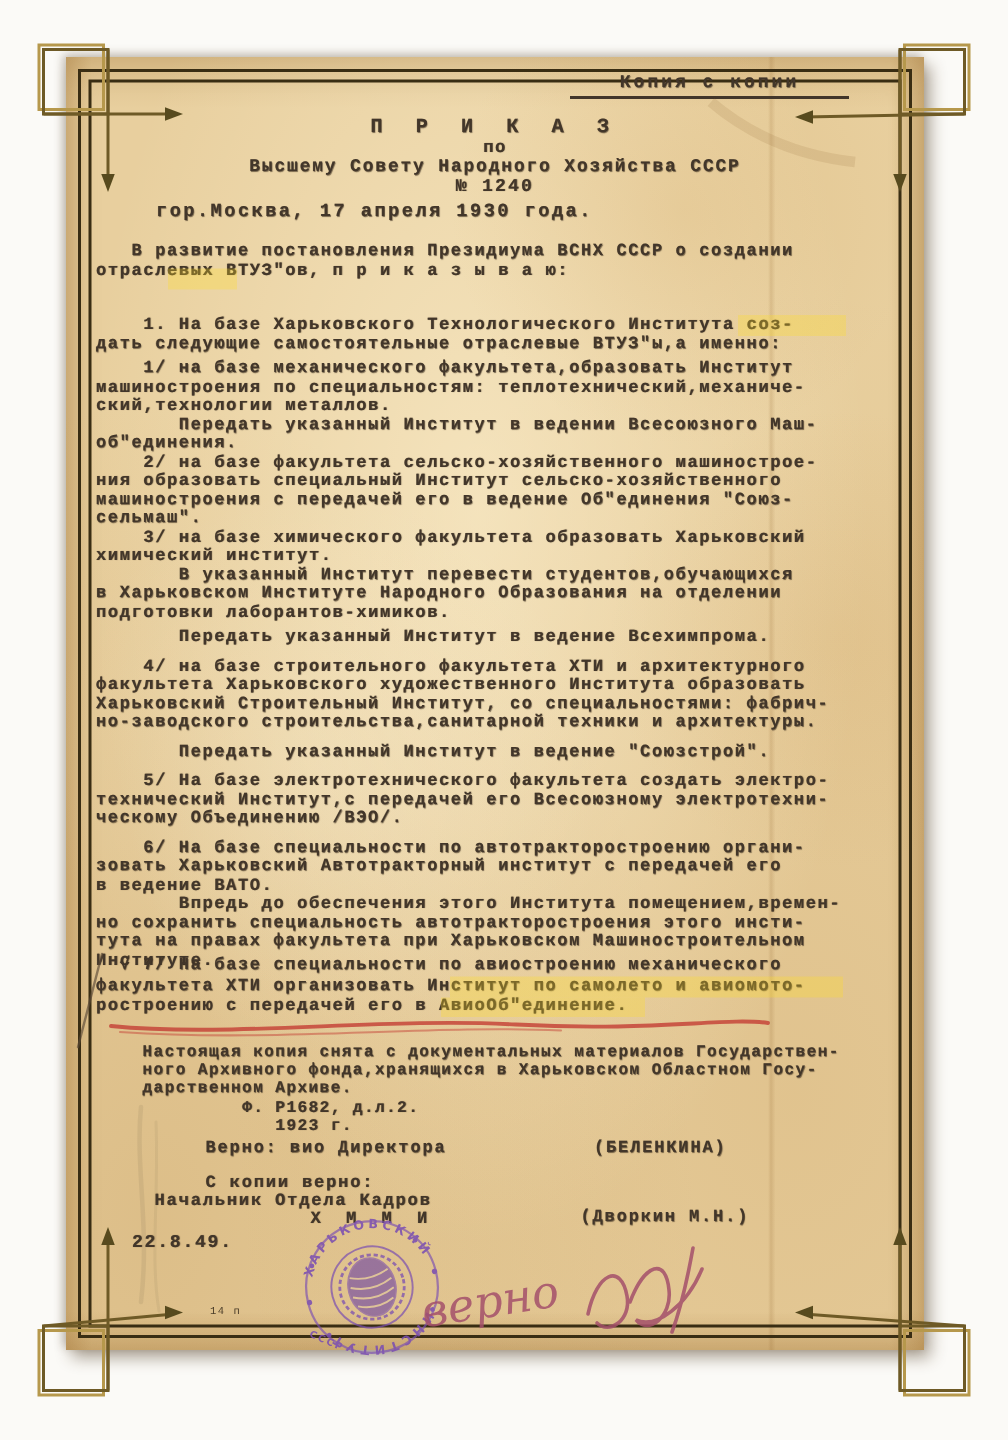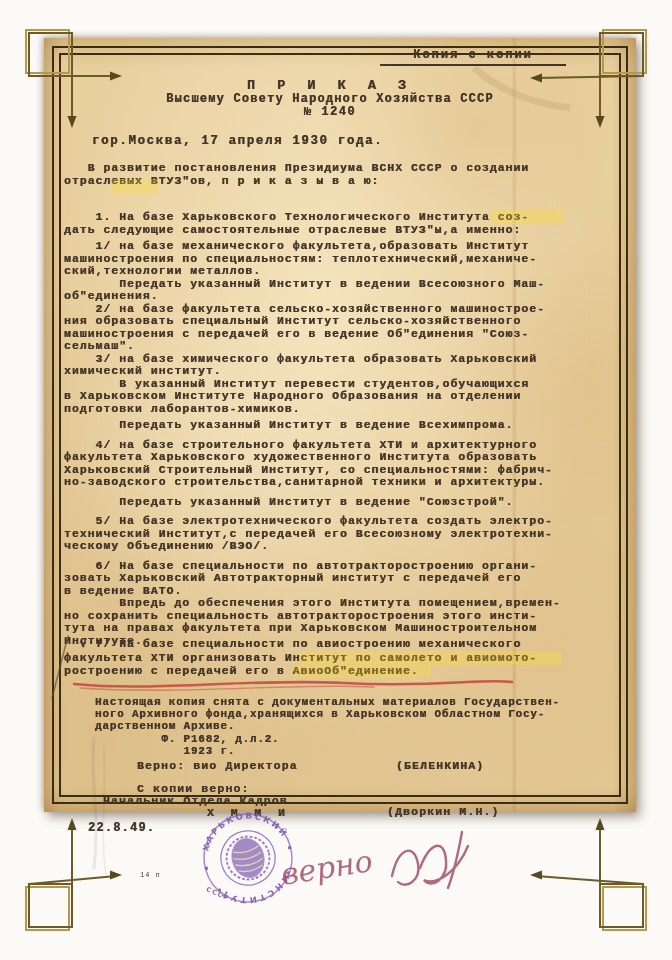--- a/index.html
+++ b/index.html
@@ -8,31 +8,30 @@
     background:#fbfaf7;
     position:relative;
     overflow:hidden;
     font-family:"Liberation Mono","DejaVu Sans Mono",monospace;
   }
   .page{position:absolute;inset:0;}
   
   .corner-marks{position:absolute;left:0;top:0;width:672px;height:960px;z-index:5;pointer-events:none;}
   
   .paper{
-    position:absolute;left:44px;top:38px;width:572px;height:774px;
+    position:absolute;left:44px;top:38px;width:572px;height:862px;
     background:
       radial-gradient(ellipse at 48% 35%, rgba(255,244,214,.55), rgba(255,244,214,0) 62%),
       radial-gradient(ellipse at 85% 80%, rgba(190,140,70,.18), rgba(190,140,70,0) 55%),
       radial-gradient(ellipse at 10% 90%, rgba(180,130,60,.22), rgba(180,130,60,0) 50%),
       linear-gradient(90deg, rgba(150,105,45,.25) 0, rgba(150,105,45,0) 3%, rgba(150,105,45,0) 96%, rgba(150,105,45,.28) 100%),
       linear-gradient(0deg, rgba(150,105,45,.22) 0, rgba(150,105,45,0) 3%, rgba(150,105,45,0) 96%, rgba(150,105,45,.15) 100%),
       #e8cf9e;
     box-shadow: 4px 5px 10px rgba(70,50,25,.45), -2px -2px 6px rgba(70,50,25,.28), inset 0 0 22px rgba(160,115,50,.35);
     z-index:2;
-    padding-left:20px;
   }
   .texture{position:absolute;inset:0;pointer-events:none;
     background:
       radial-gradient(circle at 72% 12%, rgba(205,160,90,.20), transparent 18%),
       radial-gradient(circle at 30% 55%, rgba(255,248,225,.25), transparent 30%),
       radial-gradient(circle at 90% 45%, rgba(200,150,80,.14), transparent 22%),
       linear-gradient(90deg, transparent 468px, rgba(140,95,40,.18) 470px, transparent 473px);
   }
   .border{position:absolute;border:2px solid #392d13;pointer-events:none;}
   .border.outer{inset:8px;}
@@ -46,21 +45,21 @@
   .copy-label{
     position:absolute;left:336px;top:10px;width:186px;
     font-size:12px;letter-spacing:2px;text-align:center;
     border-bottom:2px solid #42362a;padding-bottom:2px;
   }
   .doc-header{position:absolute;left:76px;top:40px;width:420px;text-align:center;}
   .doc-header .title{font-size:13.5px;letter-spacing:7px;line-height:15px;}
   .doc-header .l2{font-size:11.5px;line-height:12px;letter-spacing:1px;}
   .doc-header .l3{font-size:12px;line-height:13px;letter-spacing:1.2px;}
   .doc-header .num{font-size:12px;line-height:13px;letter-spacing:1.5px;}
-  .place-date{position:absolute;left:48px;top:96px;font-size:12.5px;letter-spacing:1.6px;}
+  .place-date{position:absolute;left:60px;top:96px;font-size:12.5px;letter-spacing:1.6px;}
   .flow{position:absolute;left:20px;top:124px;width:516px;font-size:11.4px;line-height:12.5px;letter-spacing:1.05px;}
   .flow .intro{margin-bottom:24px;}
   .flow .para{margin-bottom:0;}
   .flow .mb4{margin-bottom:4px;}
   .flow .mb7{margin-bottom:7px;}
   .point7{position:absolute;left:20px;top:600px;width:516px;font-size:11.4px;line-height:13.5px;letter-spacing:1.05px;}
   .archive{position:absolute;left:51px;top:658px;width:500px;font-size:10.8px;line-height:12.2px;letter-spacing:.9px;}
   .cert{position:absolute;font-size:11.4px;letter-spacing:1.2px;}
   .cert.verno{left:93px;top:722px;}
   .cert.belenkina{left:352px;top:722px;}
@@ -116,20 +115,21 @@
 
   <div class="paper">
     <div class="texture"></div>
     <div class="border outer"></div>
     <div class="border inner"></div>
 
     <div class="copy-label tw">Копия с копии</div>
 
     <div class="doc-header">
       <div class="title tw">П Р И К А З</div>
+      <div class="l2 tw">по</div>
       <div class="l3 tw">Высшему Совету Народного Хозяйства СССР</div>
       <div class="num tw">№ 1240</div>
     </div>
 
     <div class="place-date tw">гор.Москва, 17 апреля 1930 года.</div>
 
     <div class="flow">
       <div class="intro pre tw">   В развитие постановления Президиума ВСНХ СССР о создании
 отраслевых ВТУЗ"ов, п р и к а з ы в а ю:</div>
       <div class="para pre tw mb4">    1. На базе Харьковского Технологического Института соз-

